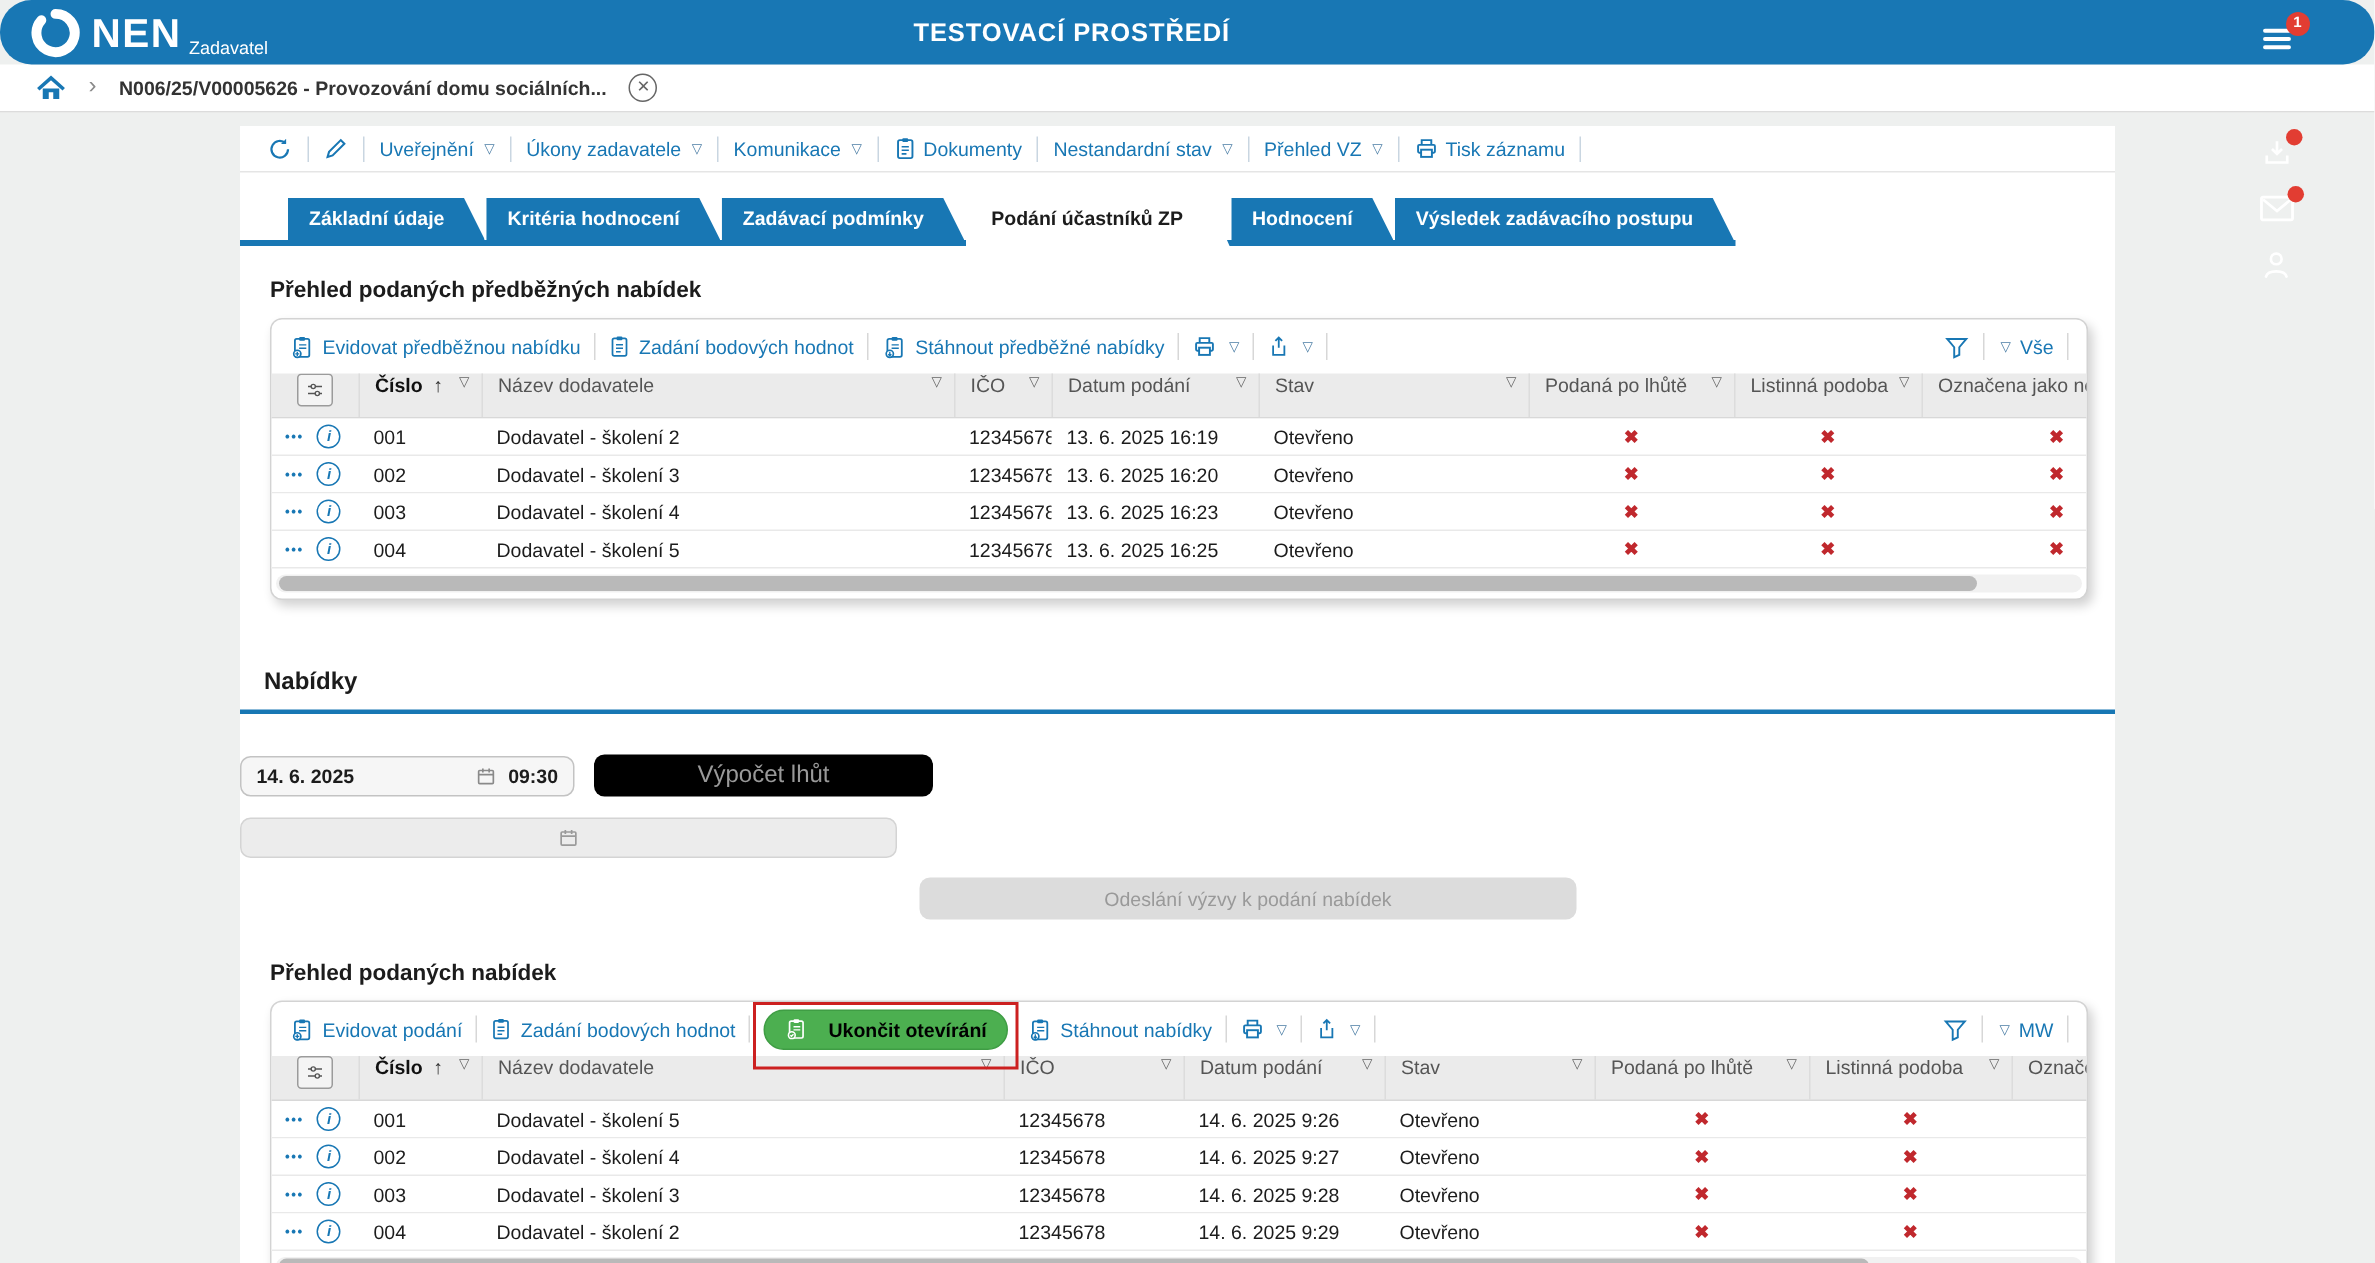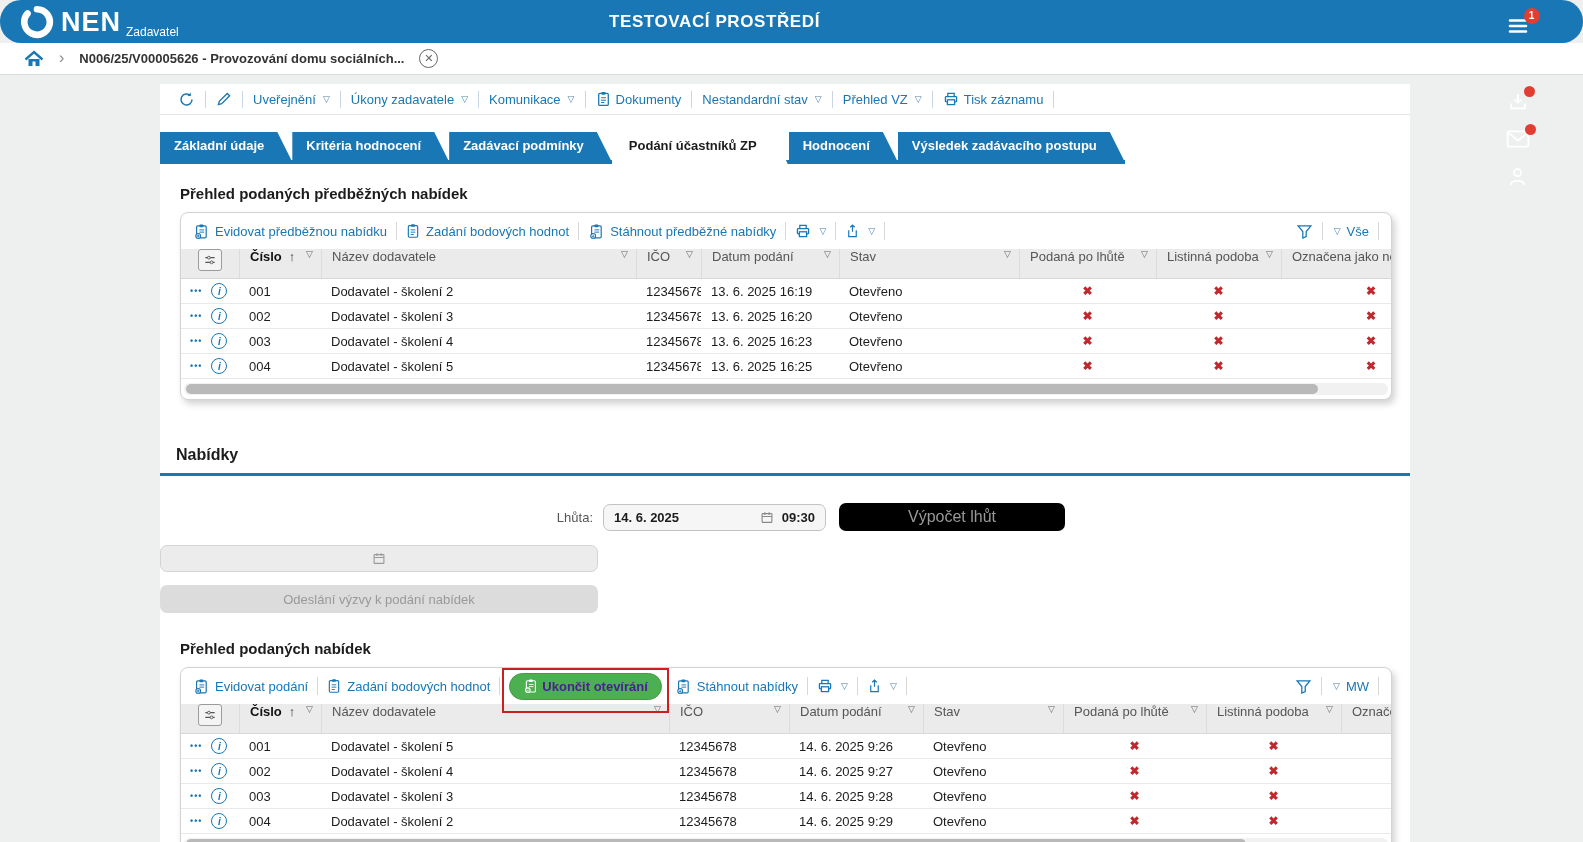--- a/index.html
+++ b/index.html
@@ -55,21 +55,21 @@
   
   .rec-toolbar {
     display:flex; align-items:center; height:31px; padding-left:18px;
     border-bottom:1px solid #e5e5e5; color:#1877b4; font-size:13px; gap:10px;
   }
   .rt-item { display:flex; align-items:center; gap:5px; cursor:pointer; white-space:nowrap; }
   .nab { font-size:9px; color:#4d7fa6; margin-left:2px; }
   .tsep { width:1px; height:17px; background:#c9d6e1; }
 
   
-  .tabstrip { display:flex; align-items:flex-start; height:32px; margin:17px 0 0 0; position:relative; width:fit-content; }
+  .tabstrip { display:flex; align-items:flex-start; height:32px; margin:17px 0 0 0; position:relative; width:fit-content;padding-left:32px; }
   .tabbar { position:absolute; left:0; right:0; bottom:0; height:4px; background:#1877b4; }
   .tab {
     position:relative; height:28px; line-height:28px; background:#1877b4; color:#fff;
     font-weight:bold; font-size:13px; padding:0 27px 0 14px; margin-right:1px; cursor:pointer;
     clip-path:polygon(0 0, calc(100% - 14px) 0, 100% 100%, 0 100%);
     white-space:nowrap;
   }
   .tab.active { background:#fff; color:#1c1c1c; height:32px; line-height:28px; z-index:2; padding:0 31px 0 17px; }
 
   .sec-title { margin:21px 0 10px 20px; font-size:15px; font-weight:bold; color:#1c1c1c; }
@@ -82,22 +82,22 @@
     overflow:hidden;
   }
   .ptoolbar { display:flex; align-items:center; height:36px; padding:0 12px; font-size:13px; color:#1877b4; gap:9px; }
   .tb-btn { display:flex; align-items:center; gap:6px; cursor:pointer; white-space:nowrap; }
   .psep { width:1px; height:18px; background:#d7d7d7; }
   .pspacer { flex:1; }
   .filter-lbl { display:flex; align-items:center; gap:6px; cursor:pointer; }
 
   .green-wrap { position:relative; }
   .green-btn {
-    position:relative; display:flex; align-items:center; gap:4px;
-    background:#4caf50; border:1px solid #3f9d44; color:#4c1d95;
+    position:relative; display:flex; align-items:center; gap:14px;
+    background:#4caf50; border:1px solid #3f9d44; color:#000000;
     font-weight:bold; font-size:13px; height:27px; padding:0 13px; border-radius:14px; cursor:pointer;
   }
   .annotation {
     position:absolute; left:-7px; right:-7px; top:-5px; bottom:-13px;
     border:2px solid #cc2020; z-index:5; pointer-events:none;
   }
 
   .thead {
     display:grid; background:#ebebeb; height:30px; align-items:stretch;
     color:#555; font-size:13px; border-bottom:1px solid #d8d8d8;
@@ -151,21 +151,21 @@
   .dt-date { flex:1; }
   .calc-btn {
     margin-left:13px; width:226px; height:28px; background:#000000; border-radius:7px;
     color:#999; font-size:16px; display:flex; align-items:center; justify-content:center; cursor:default;
   }
   .dis-input {
     width:438px; height:27px; background:#ececec; border:1px solid #d4d4d4; border-radius:7px;
     display:flex; align-items:center; justify-content:center; cursor:default;
   }
   .send-btn {
-    width:438px; height:28px; background:#dcdcdc; border-radius:7px;
+    width:438px; height:28px; margin-left:453px; background:#dcdcdc; border-radius:7px;
     color:#999; font-size:13px; display:flex; align-items:center; justify-content:center; cursor:default;
   }
 </style>
 </head>
 <body>
 
 <div class="topbar">
   <div class="brand">
     <span>
       <svg width="34" height="34" viewBox="0 0 36 36">
@@ -484,21 +484,20 @@
     </div>
 
     <div class="scrollrow">
         <div class="thumb w1"></div>
       </div>
   </div>
 
   <div class="offers-head">Nabídky</div>
 
   <div class="frm">
-    <div class="flabel">Lhůta:</div>
     <div class="dt-input">
       <span class="dt-date">14. 6. 2025</span>
       <span>
         <svg width="14" height="15" viewBox="0 0 20 20">
             <rect x="3" y="4.5" width="14" height="12.5" rx="1" fill="none" stroke="#8a8a8a" stroke-width="1.6"></rect>
             <path d="M3 8.5h14M7 2.5v4M13 2.5v4" stroke="#8a8a8a" stroke-width="1.6"></path>
           </svg>
       </span>
       <span>09:30</span>
     </div>

